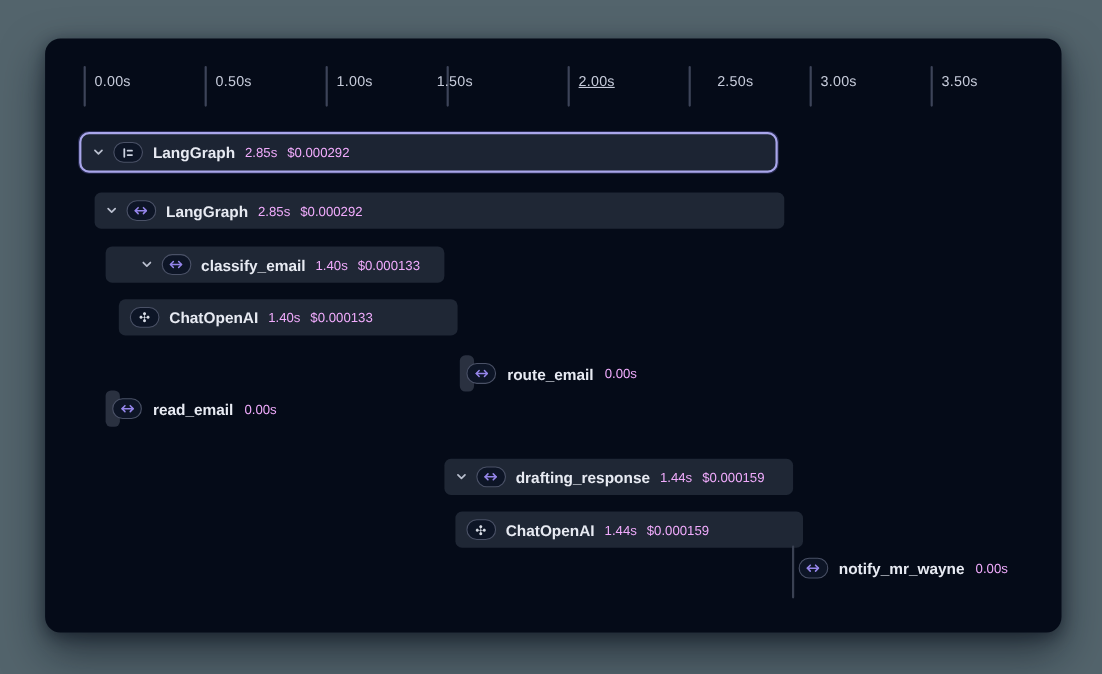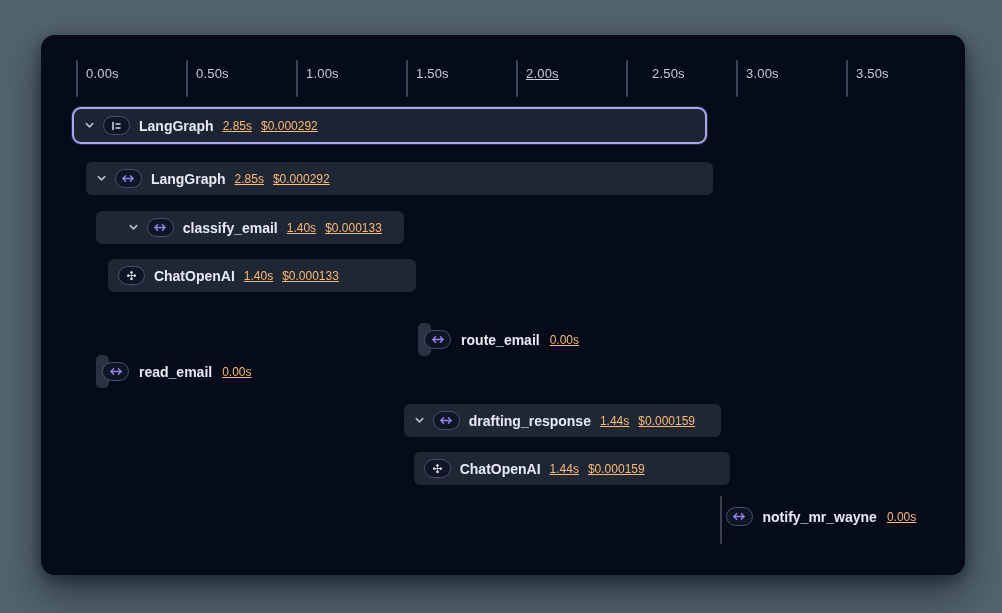--- a/index.html
+++ b/index.html
@@ -12,21 +12,21 @@
     position:absolute;left:41px;top:35px;width:924px;height:540px;
     background:#050b18;border-radius:14px;
     box-shadow:0 18px 40px rgba(8,14,26,.55),0 4px 14px rgba(8,14,26,.45);
   }
   
   .tick-line{position:absolute;top:25px;width:2px;height:37px;background:#3d4459;border-radius:1px;}
   .tick-label{position:absolute;top:31px;font-size:13px;color:#c6cbda;letter-spacing:.2px;white-space:nowrap;}
   
   .row{position:absolute;height:33px;}
   .bar{
-    position:absolute;left:0;top:0;height:100%;box-sizing:border-box;
+    position:absolute;left:0;top:13px;height:100%;box-sizing:border-box;
     background:#1f2735;border-radius:6px;
     display:flex;align-items:center;gap:9px;padding:0 10px;
     white-space:nowrap;cursor:pointer;
   }
   .row.selected .bar{
     border:2px solid #a9a6ea;border-radius:9px;background:#1c2433;
     box-shadow:0 0 0 1px rgba(70,70,130,.55);
   }
   .zero-pill{position:absolute;left:0;top:0;width:13px;height:33px;background:#2a3140;border-radius:5px;}
   .zero-line{position:absolute;left:0;top:-4px;width:2px;height:48px;background:#3a4152;border-radius:1px;}
@@ -34,36 +34,36 @@
     position:absolute;left:6px;top:0;height:33px;
     display:flex;align-items:center;gap:10px;white-space:nowrap;cursor:pointer;
   }
   .badge{
     min-width:27px;height:19px;box-sizing:border-box;border-radius:10px;
     background:#0d1526;border:1px solid #4a5166;
     display:flex;align-items:center;justify-content:center;flex:0 0 auto;
   }
   .chev{display:flex;align-items:center;flex:0 0 auto;margin-right:-1px;}
   .name{font-size:14px;font-weight:700;color:#e7eaf2;}
-  .metric{font-size:12px;color:#fdba74;text-decoration:underline;}
+  .metric{font-size:12px;color:#f0abfc;}
   .openai-glyph{font-size:12px;line-height:1;color:#d9dde6;font-family:"DejaVu Sans",sans-serif;}
 </style>
 </head>
 <body>
 
 <div class="panel">
   <div id="ruler">
       <div class="tick-line" style="left: 35px;"></div>
       <div class="tick-label" style="left: 45px;">0.00s</div>
       <div class="tick-line" style="left: 145px;"></div>
       <div class="tick-label" style="left: 155px;">0.50s</div>
       <div class="tick-line" style="left: 255px;"></div>
       <div class="tick-label" style="left: 265px;">1.00s</div>
       <div class="tick-line" style="left: 365px;"></div>
-      <div class="tick-label" style="left: 375px;">1.50s</div>
+      <div class="tick-label" style="left: 356px;">1.50s</div>
       <div class="tick-line" style="left: 475px;"></div>
       <div class="tick-label" style="left: 485px; text-decoration: underline;">2.00s</div>
       <div class="tick-line" style="left: 585px;"></div>
       <div class="tick-label" style="left: 611px;">2.50s</div>
       <div class="tick-line" style="left: 695px;"></div>
       <div class="tick-label" style="left: 705px;">3.00s</div>
       <div class="tick-line" style="left: 805px;"></div>
       <div class="tick-label" style="left: 815px;">3.50s</div>
     </div>
   <div id="rows">

